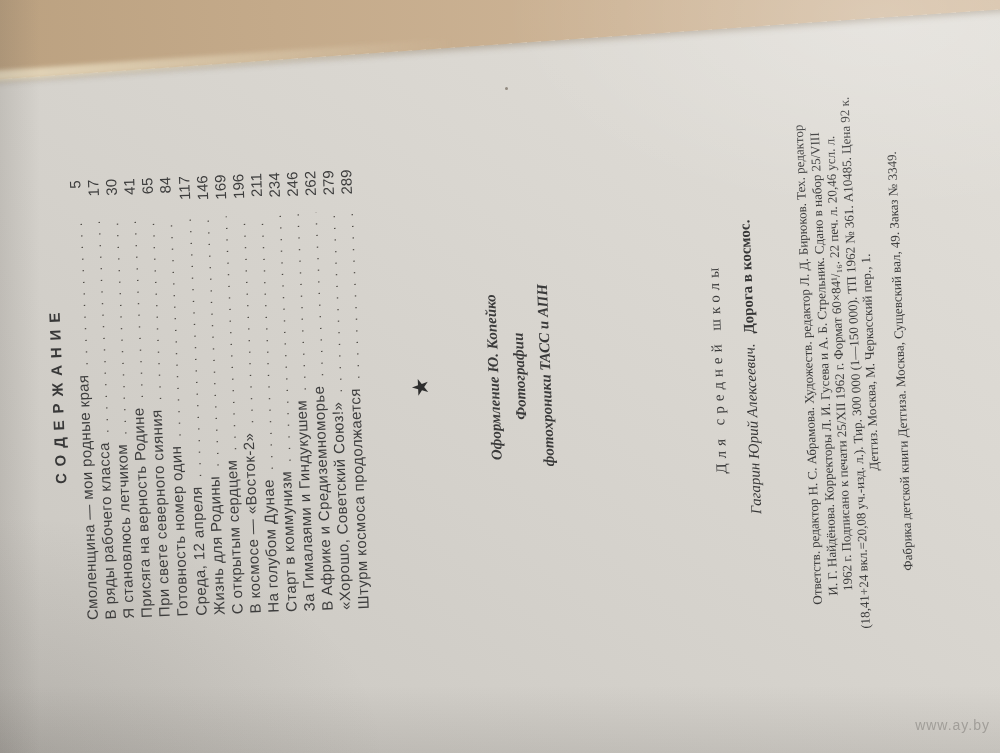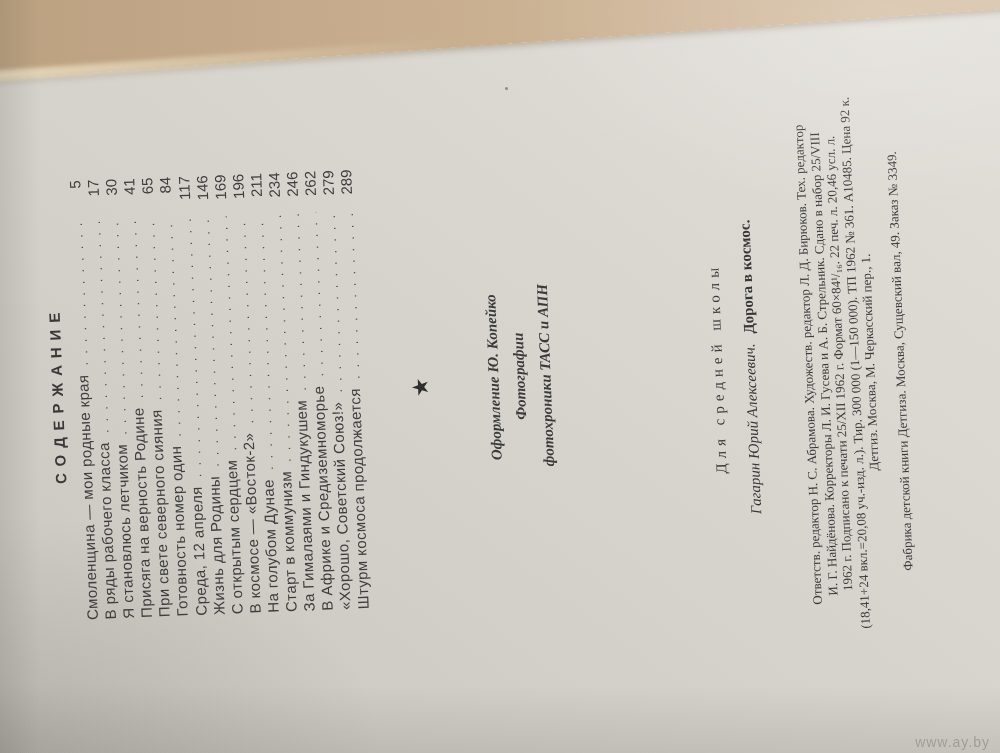--- a/index.html
+++ b/index.html
@@ -44,21 +44,21 @@
   .factory{position:absolute;top:892px;left:20px;width:713px;text-align:center;
            font-family:"Liberation Serif",serif;font-size:13px;color:#3a3a3a;white-space:nowrap;}
   
   .shade{position:absolute;left:0;top:0;width:100%;height:100%;pointer-events:none;}
   .shade-bl{background:radial-gradient(ellipse 55% 45% at 0% 100%,rgba(62,57,52,.16),rgba(62,57,52,0) 70%);}
   .shade-bottom{background:linear-gradient(to top,rgba(70,65,60,.12),rgba(70,65,60,0) 9%);}
   .shade-left{background:linear-gradient(to right,rgba(80,75,70,.14),rgba(80,75,70,0) 4%);}
   .shade-tr{background:radial-gradient(ellipse 50% 35% at 88% 2%,rgba(255,255,255,.22),rgba(255,255,255,0) 75%);}
   .speck{position:absolute;left:505px;top:87px;width:3px;height:3px;border-radius:50%;
          background:rgba(85,75,62,.55);}
-  .watermark{position:absolute;right:10px;bottom:3px;font-size:14px;letter-spacing:1px;
+  .watermark{position:absolute;right:10px;bottom:20px;font-size:14px;letter-spacing:1px;
              color:#a19e99;font-family:"Liberation Sans",sans-serif;}
 </style>
 </head>
 <body>
 
 <div class="photo">
 
   <div class="tan-wedge"></div>
 
   <div class="readable">

